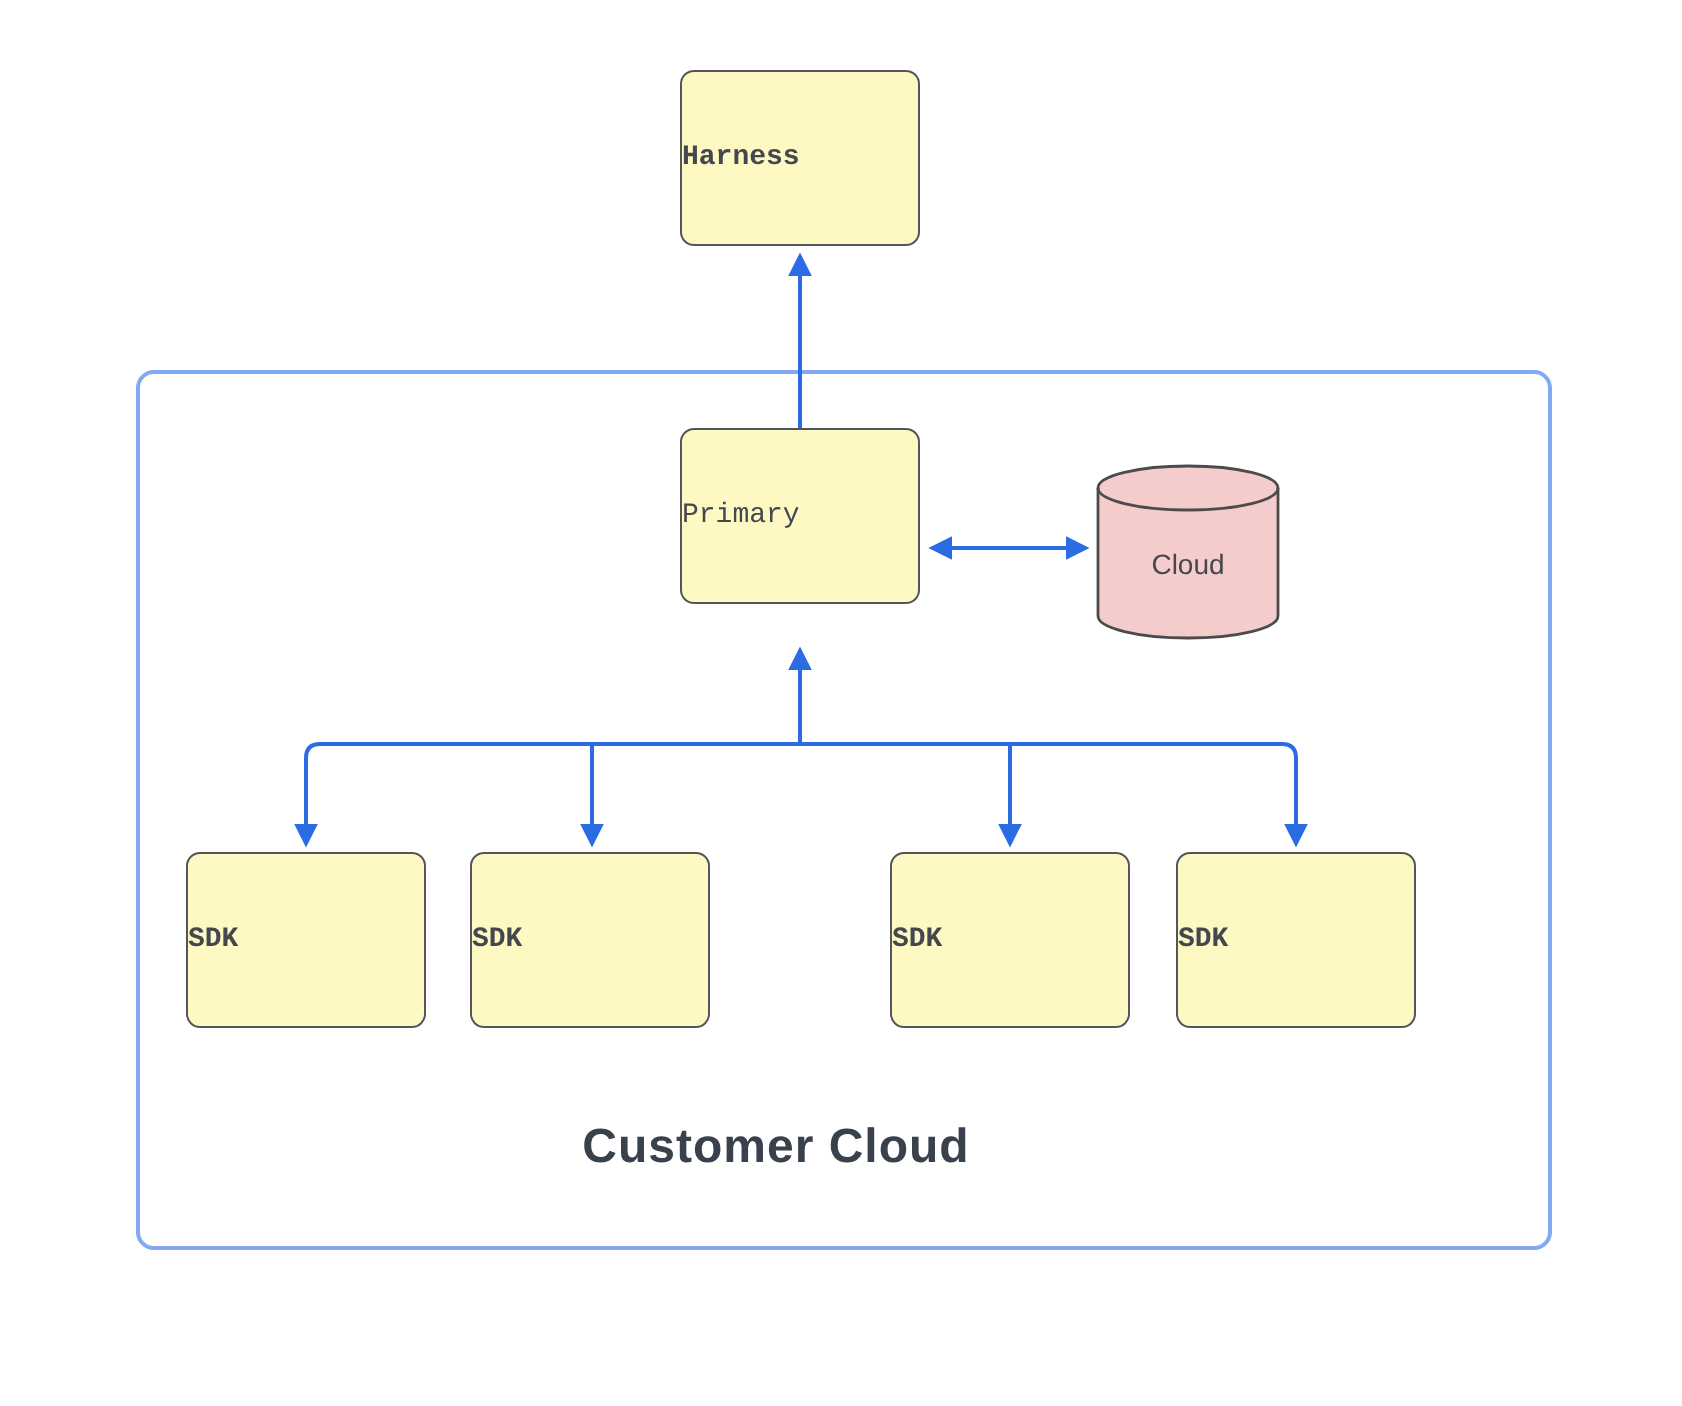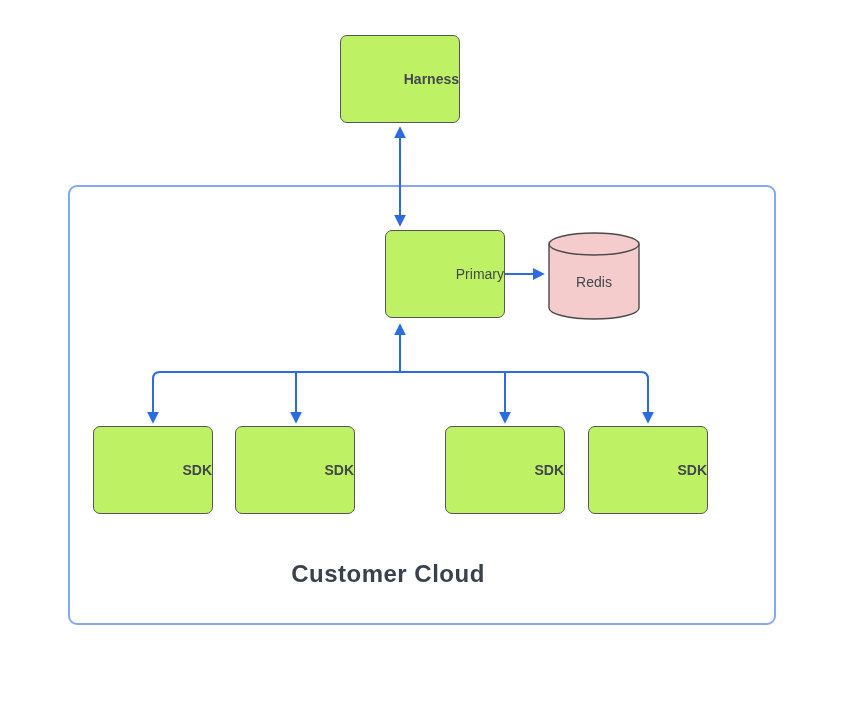--- a/index.html
+++ b/index.html
@@ -8,27 +8,27 @@
     font-family:"Liberation Sans",sans-serif;overflow:hidden;
   }
   .container-box{
     position:absolute;left:68px;top:185px;width:708px;height:440px;
     box-sizing:border-box;border:2px solid #84a9f3;border-radius:9px;
     background:#ffffff;
   }
   .connectors{position:absolute;left:0;top:0;width:841px;height:703px;pointer-events:none;}
   .node{
     position:absolute;box-sizing:border-box;width:120px;height:88px;
-    background:#bef264;border:1px solid #55565a;border-radius:7px;
-    display:flex;align-items:center;justify-content:flex-end;
-    font-size:14px;color:#43474e;text-align:center;
+    background:#fef9c3;border:1px solid #55565a;border-radius:7px;
+    display:flex;align-items:center;justify-content:flex-start;
+    font-size:14px;color:#43474e;text-align:center;font-family:Liberation Mono, monospace;
   }
   .node.bold{font-weight:bold;}
   #node-harness{left:340px;top:35px;}
-  #node-primary{left:340px;top:230px;margin-left:45px;}
+  #node-primary{left:340px;top:214px;}
   #node-sdk1{left:93px;top:426px;}
   #node-sdk2{left:235px;top:426px;}
   #node-sdk3{left:445px;top:426px;}
   #node-sdk4{left:588px;top:426px;}
   .cylinder-wrap{position:absolute;left:548px;top:232px;width:92px;height:88px;}
   .cylinder-label{
     position:absolute;left:0;top:0;width:100%;height:100%;
     display:flex;align-items:center;justify-content:center;
     box-sizing:border-box;padding-top:12px;
     font-size:14px;color:#43474e;
@@ -72,21 +72,21 @@
 
   <div class="node" id="node-primary">
     <span>Primary</span>
   </div>
 
   <div class="cylinder-wrap">
     <svg width="92" height="88" viewBox="0 0 92 88" xmlns="http://www.w3.org/2000/svg">
       <path d="M1,12 A45,11 0 0 1 91,12 L91,76 A45,11 0 0 1 1,76 Z" stroke-width="1.4" stroke="#4b4b4b" fill="#f4cccc"></path>
       <path d="M1,12 A45,11 0 0 0 91,12" fill="none" stroke-width="1.4" stroke="#4b4b4b"></path>
     </svg>
-    <div class="cylinder-label">Redis</div>
+    <div class="cylinder-label">Cloud</div>
   </div>
 
   <div class="node bold" id="node-sdk1">
     <span>SDK</span>
   </div>
   <div class="node bold" id="node-sdk2">
     <span>SDK</span>
   </div>
   <div class="node bold" id="node-sdk3">
     <span>SDK</span>

